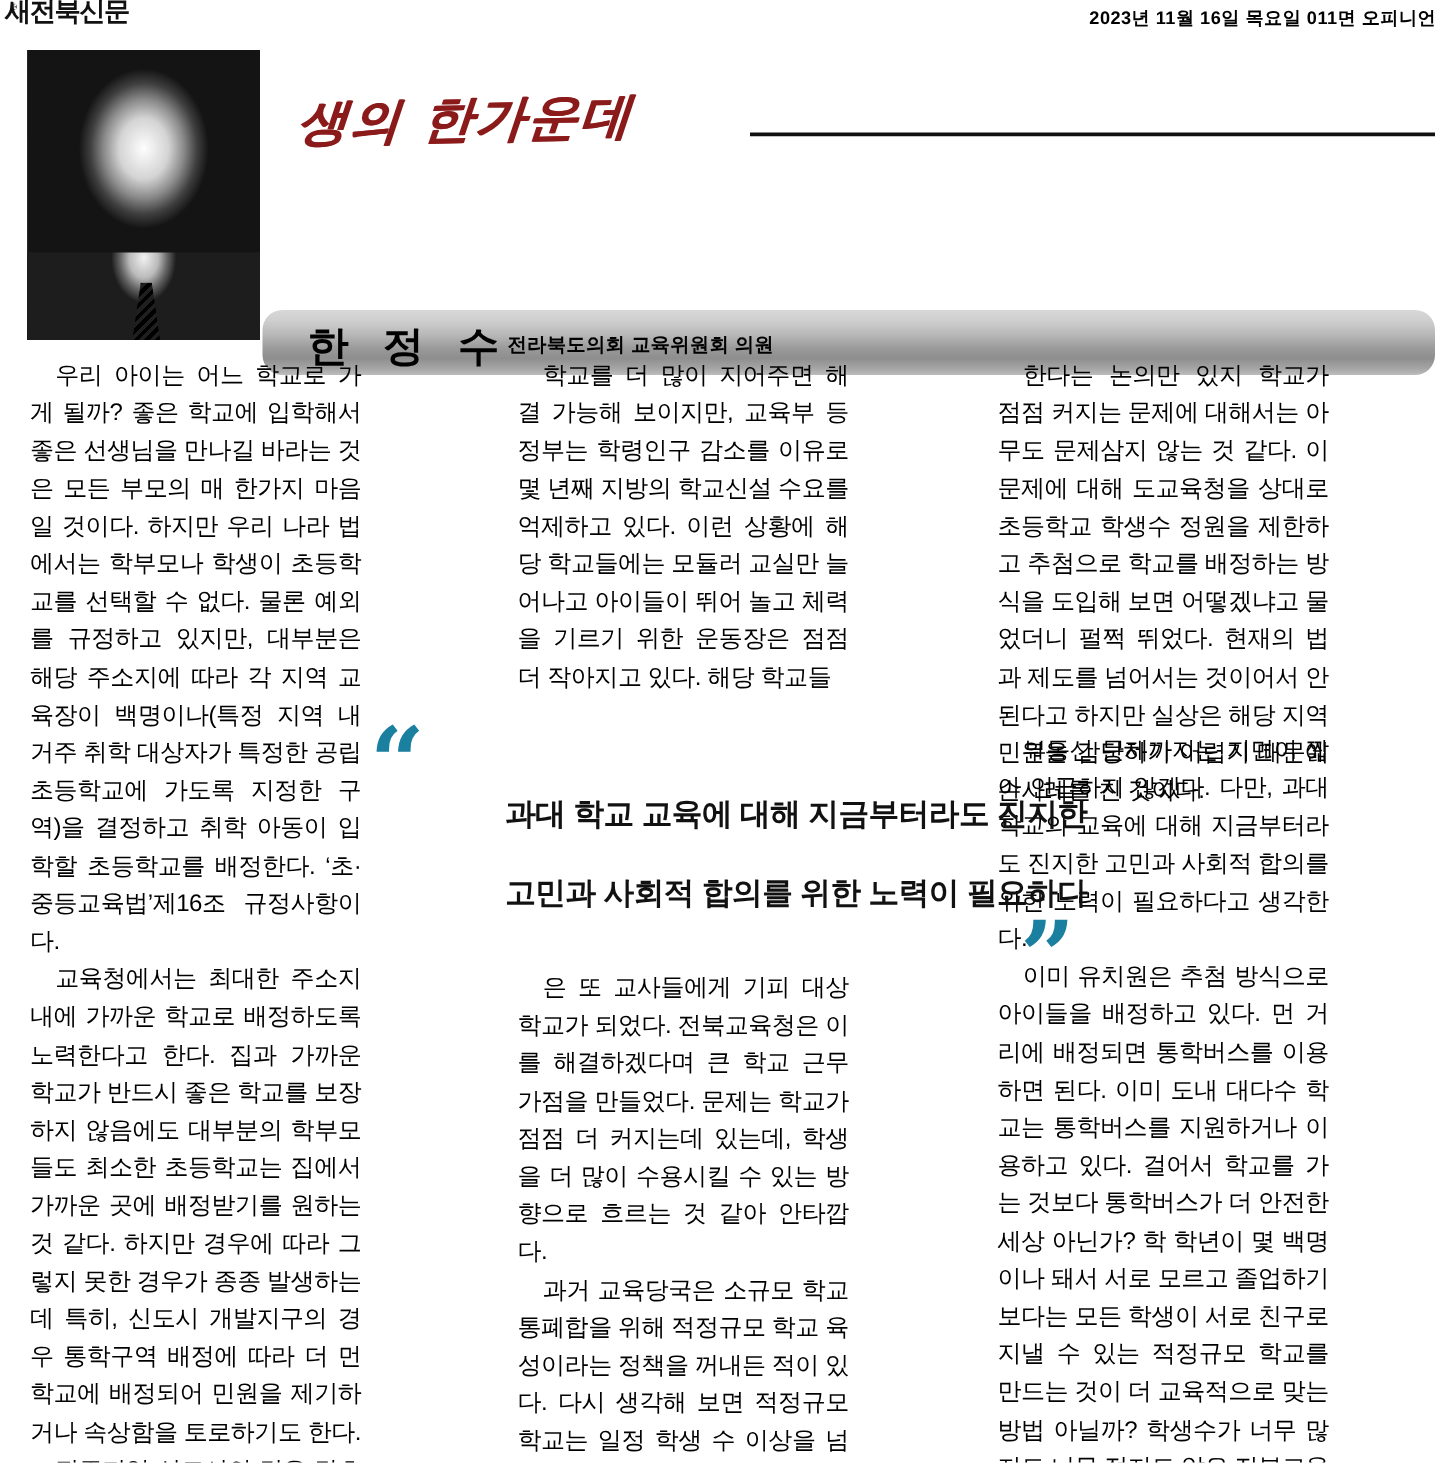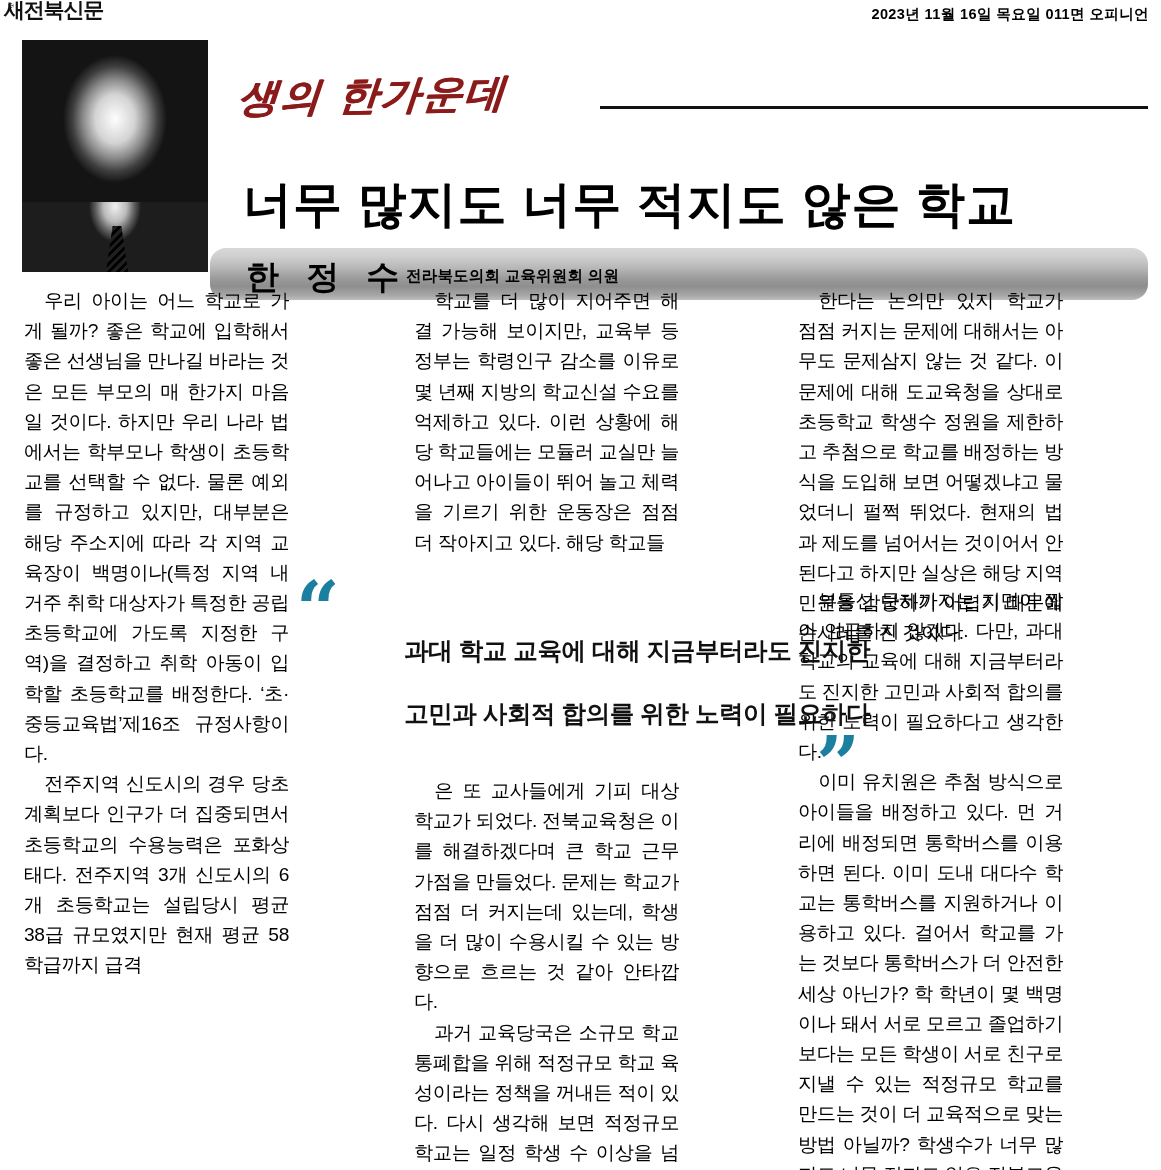--- a/index.html
+++ b/index.html
@@ -221,32 +221,32 @@
 <div class="header-block">
 
   <div class="portrait">
     <div class="shoulders"></div>
     <div class="tie"></div>
   </div>
 
   <div class="series-title">생의 한가운데</div>
   <div class="series-rule"></div>
 
-  <h1 class="headline">너무 많지도 너무 적지도 않은 학교</h1>
 
   <div class="byline-band">
     <div class="byline-name">한 정 수</div>
     <div class="byline-affil">전라북도의회 교육위원회 의원</div>
   </div>
 </div>
 
 <div class="columns">
 
   <div class="col col-1">
     <p>우리 아이는 어느 학교로 가게 될까? 좋은 학교에 입학해서 좋은 선생님을 만나길 바라는 것은 모든 부모의 매 한가지 마음일 것이다. 하지만 우리 나라 법에서는 학부모나 학생이 초등학교를 선택할 수 없다. 물론 예외를 규정하고 있지만, 대부분은 해당 주소지에 따라 각 지역 교육장이 백명이나(특정 지역 내 거주 취학 대상자가 특정한 공립초등학교에 가도록 지정한 구역)을 결정하고 취학 아동이 입학할 초등학교를 배정한다. ‘초·중등교육법’제16조 규정사항이다.</p>
+    <p>교육청에서는 최대한 주소지 내에 가까운 학교로 배정하도록 노력한다고 한다. 집과 가까운 학교가 반드시 좋은 학교를 보장하지 않음에도 대부분의 학부모들도 최소한 초등학교는 집에서 가까운 곳에 배정받기를 원하는 것 같다. 하지만 경우에 따라 그렇지 못한 경우가 종종 발생하는데 특히, 신도시 개발지구의 경우 통학구역 배정에 따라 더 먼 학교에 배정되어 민원을 제기하거나 속상함을 토로하기도 한다.</p>
     <p>전주지역 신도시의 경우 당초 계획보다 인구가 더 집중되면서 초등학교의 수용능력은 포화상태다. 전주지역 3개 신도시의 6개 초등학교는 설립당시 평균 38급 규모였지만 현재 평균 58학급까지 급격</p>
   </div>
 
   <div class="col col-2-top">
     <p>학교를 더 많이 지어주면 해결 가능해 보이지만, 교육부 등 정부는 학령인구 감소를 이유로 몇 년째 지방의 학교신설 수요를 억제하고 있다. 이런 상황에 해당 학교들에는 모듈러 교실만 늘어나고 아이들이 뛰어 놀고 체력을 기르기 위한 운동장은 점점 더 작아지고 있다. 해당 학교들</p>
   </div>
 
   <div class="col col-2-bottom">
     <p>은 또 교사들에게 기피 대상학교가 되었다. 전북교육청은 이를 해결하겠다며 큰 학교 근무 가점을 만들었다. 문제는 학교가 점점 더 커지는데 있는데, 학생을 더 많이 수용시킬 수 있는 방향으로 흐르는 것 같아 안타깝다.</p>
     <p>과거 교육당국은 소규모 학교 통폐합을 위해 적정규모 학교 육성이라는 정책을 꺼내든 적이 있다. 다시 생각해 보면 적정규모 학교는 일정 학생 수 이상을 넘지도 이하가 되지도 않게 해야하는 정책이어야 하지 않나 하는 생각을 하게 된다.</p>

